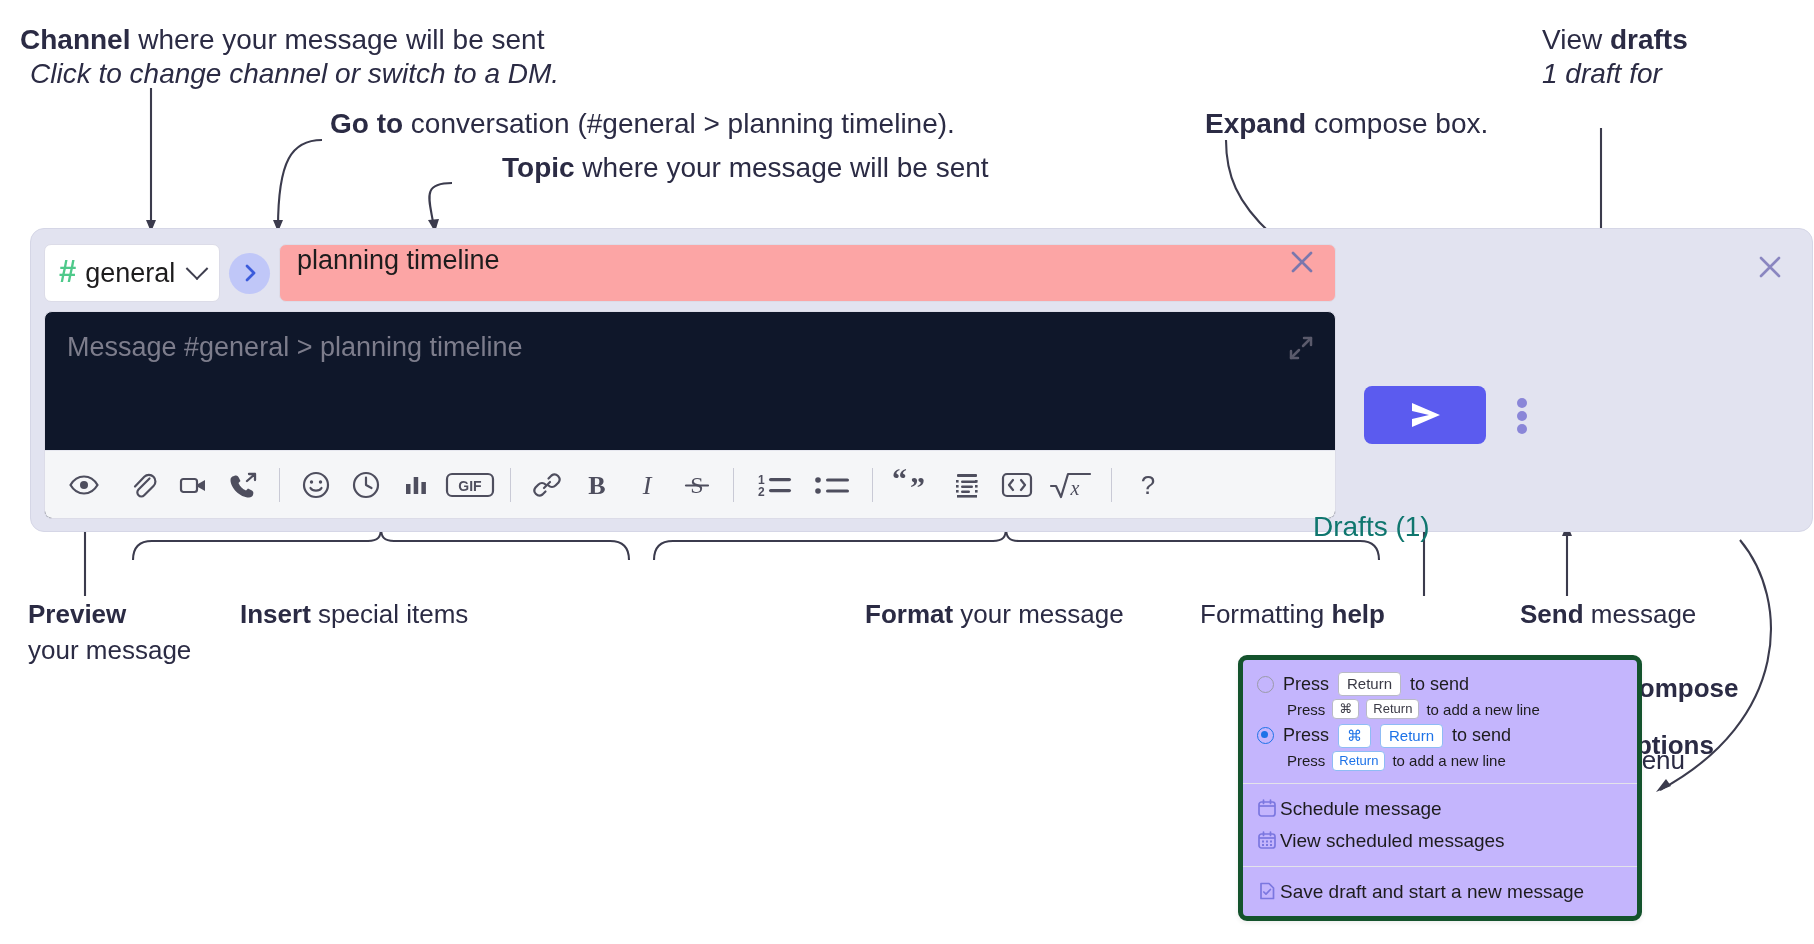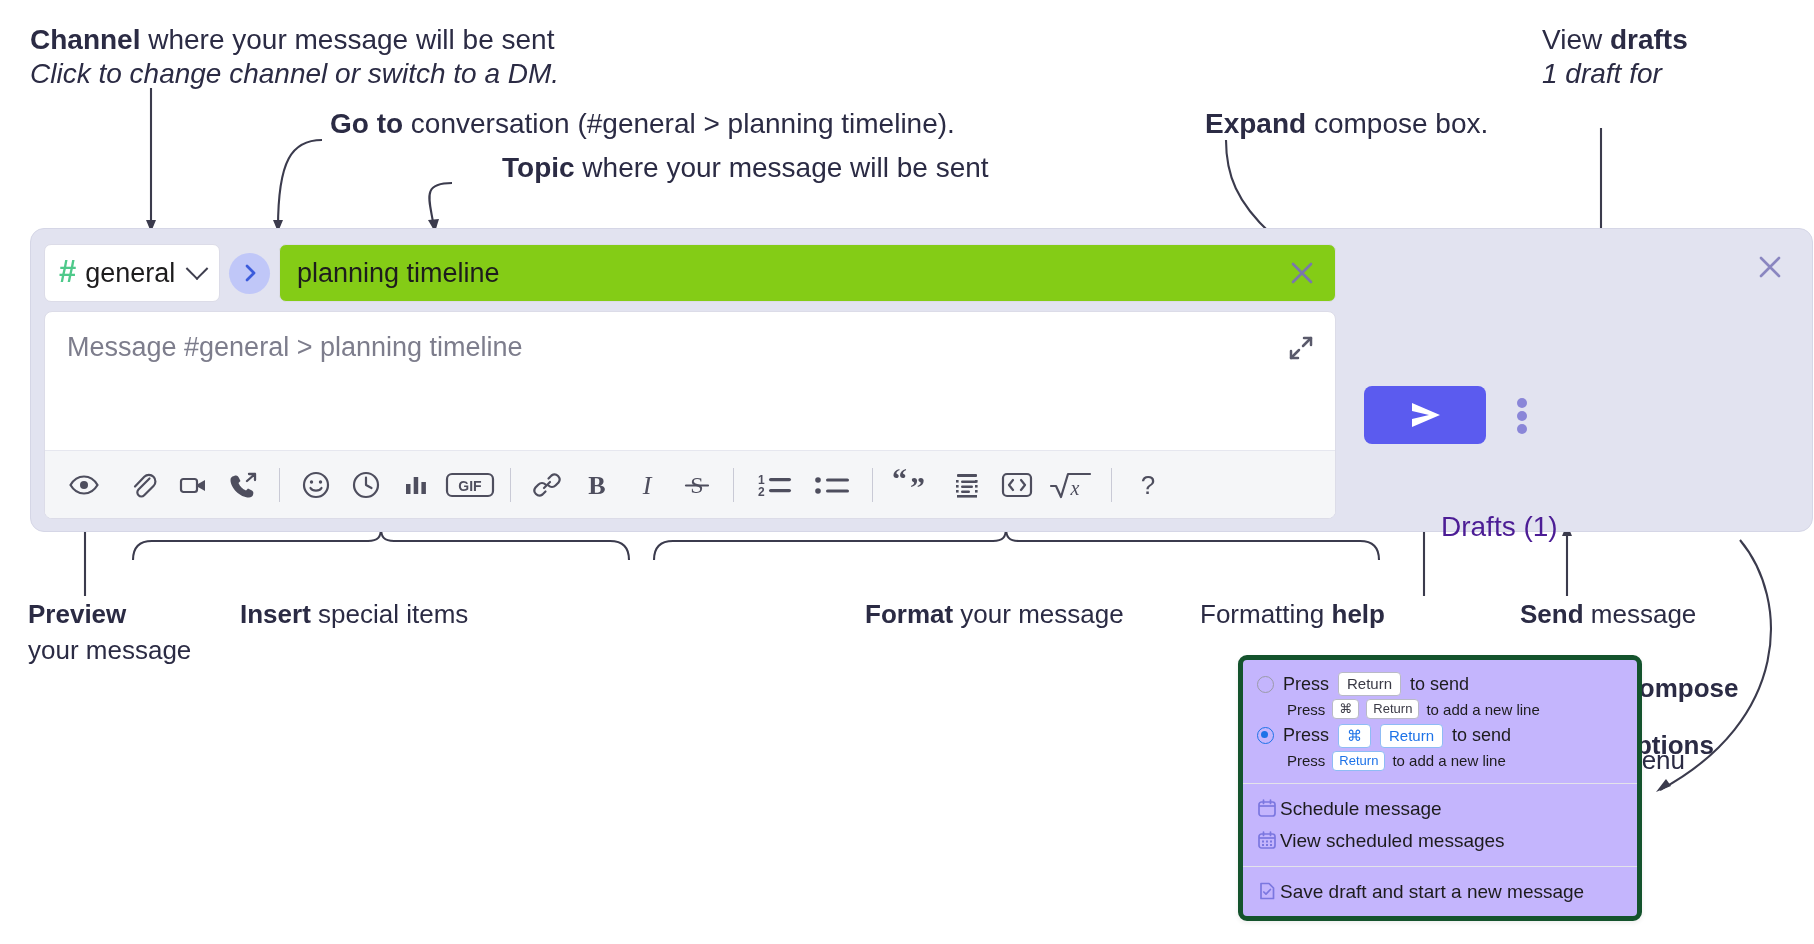--- a/index.html
+++ b/index.html
@@ -45,49 +45,49 @@
   .chan-name { font-size:27px; color:#1d1c1d; flex:1; }
   .chev { width:16px; height:16px; border-right:2.6px solid #3e3e4e; border-bottom:2.6px solid #3e3e4e; transform:rotate(45deg) translate(-3px,-3px); }
 
   .go-btn {
     width:41px; height:41px; border-radius:50%; background:#c0c7f8;
     display:flex; align-items:center; justify-content:center; cursor:pointer; flex:0 0 auto;
   }
   .go-btn svg { display:block; }
 
   .topic-field {
-    flex:1; height:58px; background:#84cc16; border:1px solid #dcdce8; border-radius:7px;
-    display:flex; align-items:center; padding:0 16px 0 17px;
+    flex:1; height:58px; background:#fca5a5; border:1px solid #dcdce8; border-radius:7px;
+    display:flex; padding:0 16px 0 17px;
   }
   .topic-text { flex:1; font-size:27px; color:#1d1c1d; }
   .topic-clear { width:34px; height:34px; cursor:pointer; display:flex; align-items:center; justify-content:center;}
 
   
   .msg-box {
     position:absolute; left:0; top:68px; width:100%; height:208px;
-    background:#ffffff; border:1px solid #dcdce8; border-radius:8px; overflow:hidden;
+    background:#0f172a; border:1px solid #dcdce8; border-radius:8px; overflow:hidden;
   }
   .msg-placeholder { position:absolute; left:22px; top:20px; font-size:27px; color:#7d7d8c; }
   .expand-btn { position:absolute; right:16px; top:18px; width:36px; height:36px; cursor:pointer; }
 
   .toolbar {
     position:absolute; left:0; right:0; bottom:0; height:68px; background:#f5f6f8;
     border-top:1px solid #e6e7ef; display:flex; align-items:center; padding:0 14px; gap:0;
   }
   .tb-btn {
     width:50px; height:46px; display:flex; align-items:center; justify-content:center;
     cursor:pointer; flex:0 0 auto; color:#5a5a6b;
   }
   .tb-btn.wide { width:58px; }
   .tb-sep { width:1px; height:34px; background:#c9cad6; margin:0 11px; flex:0 0 auto; }
   .tb-spacer { width:9px; flex:0 0 auto; }
 
   
   .drafts-link {
-    position:absolute; left:1410px; top:282px; font-size:28px; color:#4c1d95; cursor:pointer;
+    position:absolute; left:1282px; top:282px; font-size:28px; color:#0f766e; cursor:pointer;
   }
   .close-x { position:absolute; right:22px; top:18px; width:40px; height:40px; cursor:pointer; }
   .send-btn {
     position:absolute; left:1333px; top:157px; width:122px; height:58px;
     background:#5b5bef; border-radius:8px; display:flex; align-items:center; justify-content:center; cursor:pointer;
   }
   .kebab { position:absolute; left:1478px; top:165px; width:26px; height:44px; display:flex;
            flex-direction:column; align-items:center; justify-content:space-between; padding:4px 0; cursor:pointer; }
   .kebab i { width:10px; height:10px; border-radius:50%; background:#8a86d8; display:block; }
 
@@ -150,21 +150,21 @@
       <path d="M1419,508 L1424,496 L1429,508 Z" fill="#3b3b4d" stroke="none"></path>
 
       <path d="M1567,596 L1567,528"></path>
       <path d="M1562,536 L1567,524 L1572,536 Z" fill="#3b3b4d" stroke="none"></path>
 
       <path d="M1740,540 C1790,600 1790,720 1660,790"></path>
       <path d="M1671,786 L1656,792 L1666,779 Z" fill="#3b3b4d" stroke="none"></path>
     </g>
   </svg>
 
-  <div class="anno a-big" style="left:30px; top:22px;text-align:right;">
+  <div class="anno a-big" style="left:20px; top:22px;text-align:right;">
     <span><b>Channel</b><span> where your message will be sent</span></span>
   </div>
   <div class="anno a-big" style="left:30px; top:56px;">
     <i>Click to change channel or switch to a DM.</i>
   </div>
 
   <div class="anno a-big" style="left:330px; top:106px;">
     <b>Go to</b><span> conversation (#general &gt; planning timeline).</span>
   </div>
 

